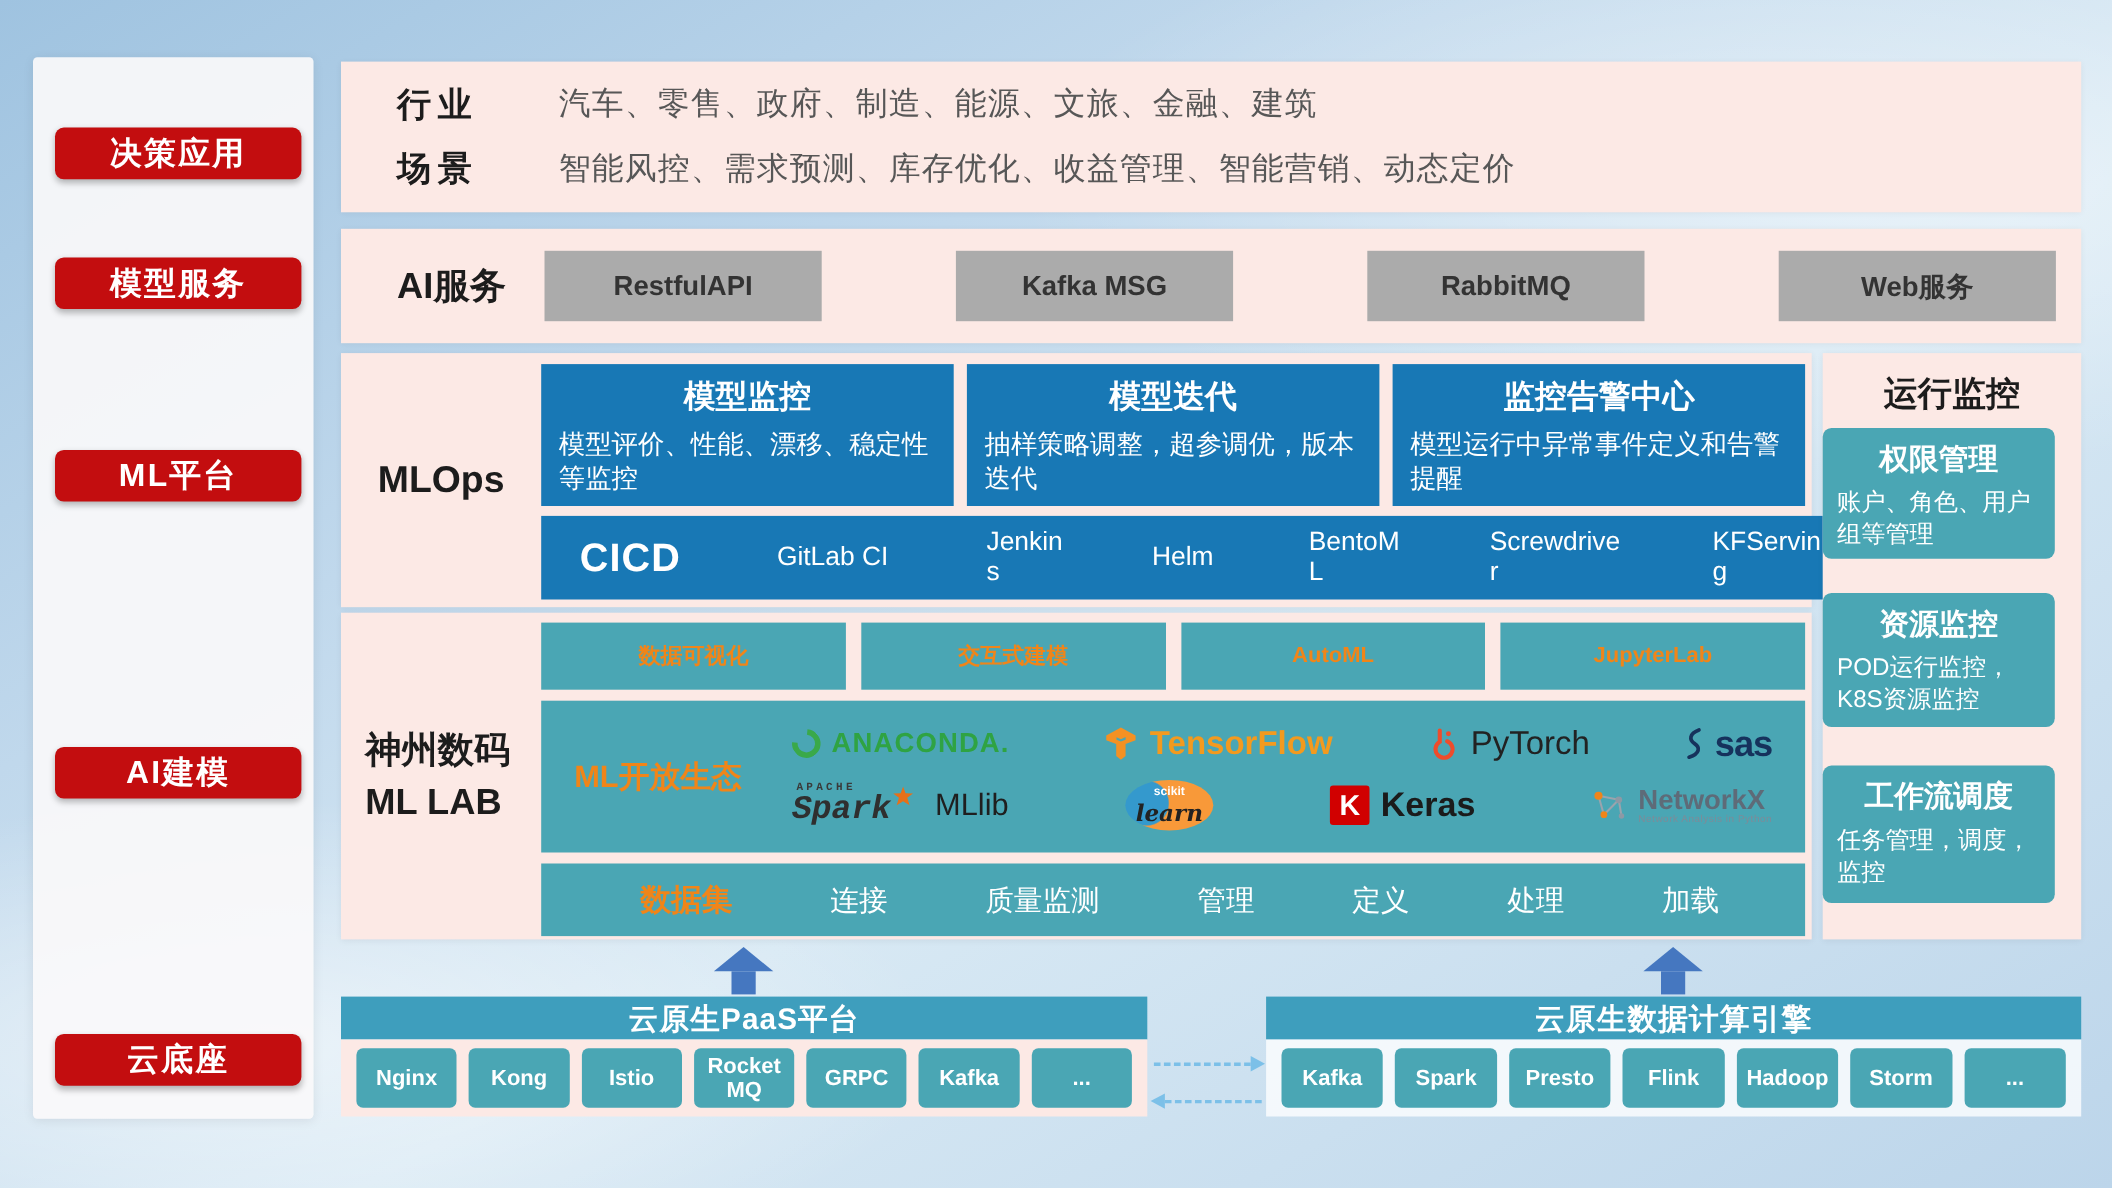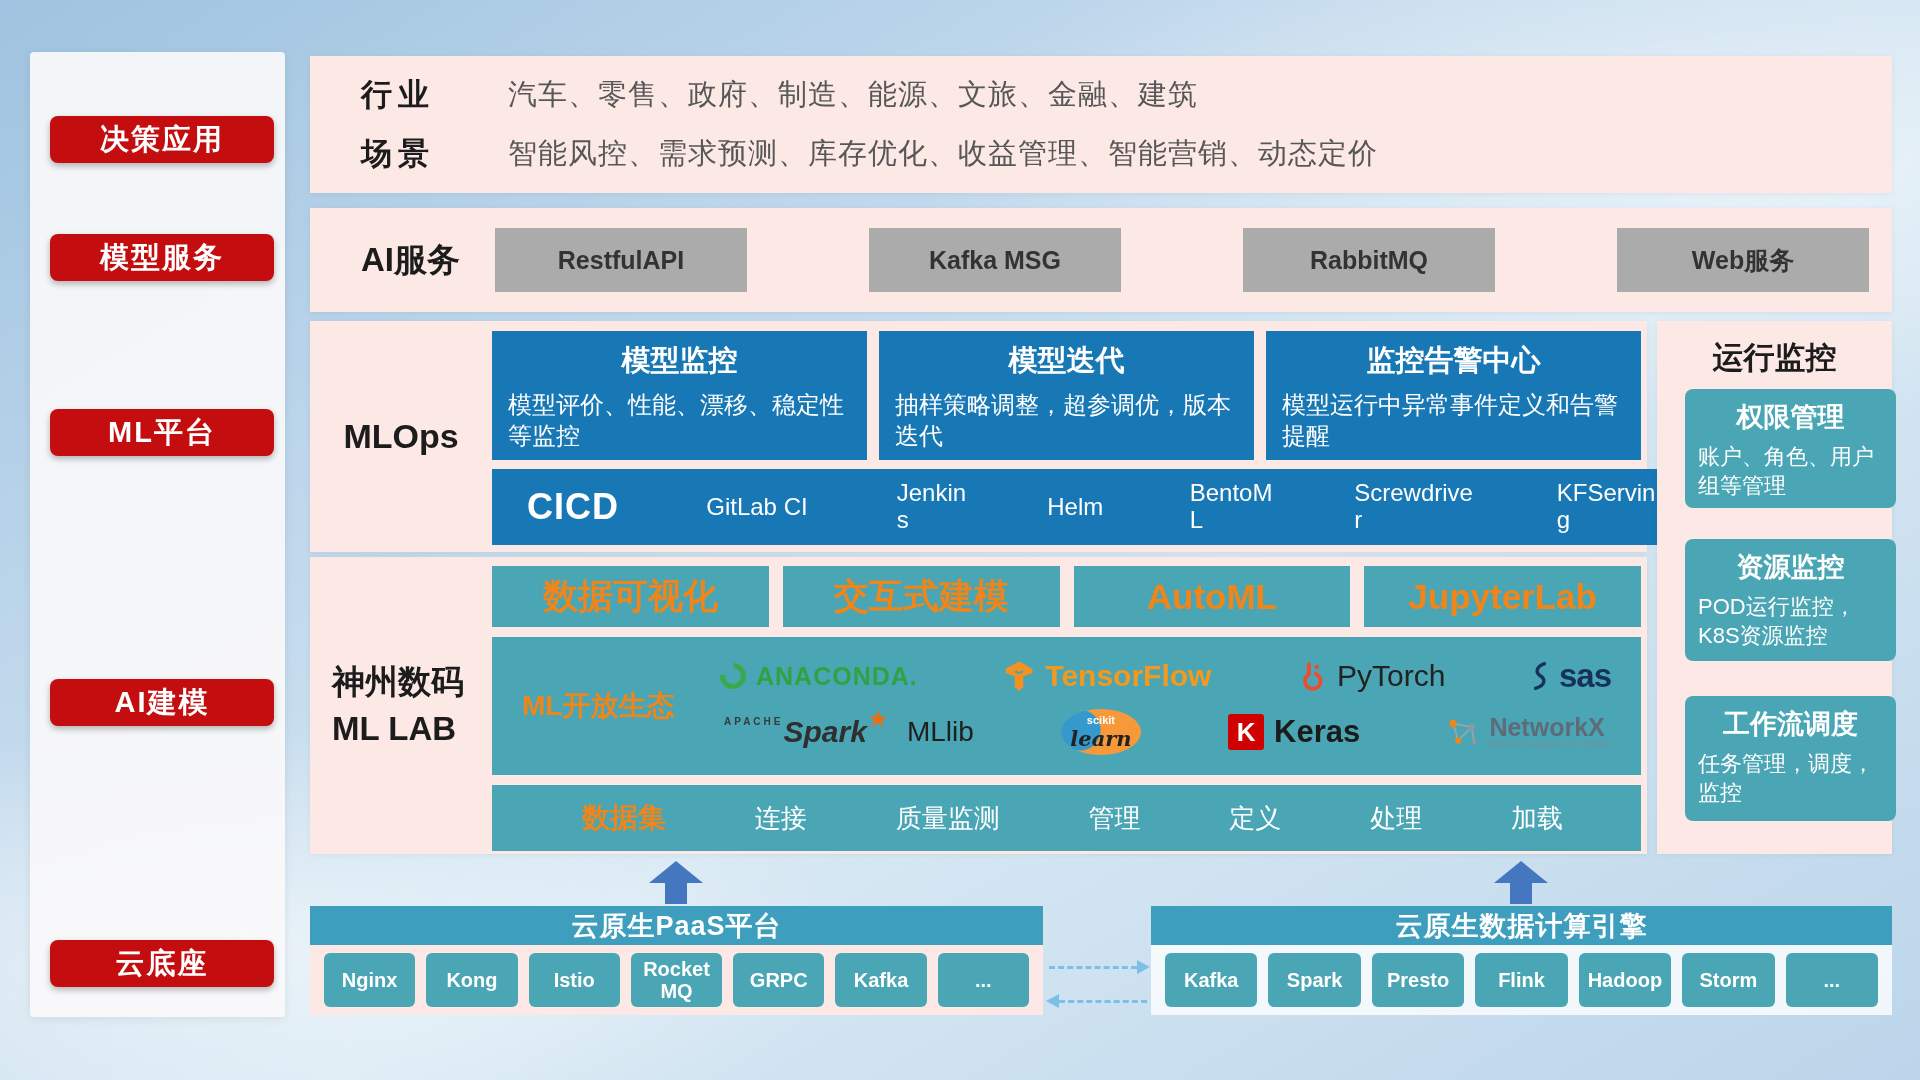--- a/index.html
+++ b/index.html
@@ -57,35 +57,35 @@
   .cicd-tool:nth-child(4){width:86px}
   .cicd-tool:nth-child(5){width:124px}
   .cicd-tool:nth-child(6){width:100px}
 
   
   .mllab { left:310px; top:557px; width:1337px; height:297px; }
   .mllab-label { position:absolute; left:0; top:0; bottom:0; width:182px;
     display:flex; flex-direction:column; justify-content:center; padding-left:22px;
     font-size:33px; font-weight:bold; color:#1c1c1c; line-height:1.4; }
   .mllab-tools { position:absolute; left:182px; top:9px; width:1149px; height:61px; display:flex; gap:14px; }
-  .teal-tool { flex:1; background:#4aa6b4; color:#f08519; font-weight:800; font-size:35px;
+  .teal-tool { flex:1; background:#4aa6b4; color:#f08519; font-weight:800; font-size:20px;
     display:flex; align-items:center; justify-content:center; }
   .eco-box { position:absolute; left:182px; top:80px; width:1149px; height:138px; background:#4aa6b4; display:flex; }
   .eco-label { align-self:center; flex:none; margin-left:30px; width:172px;
     font-size:28px; font-weight:800; color:#f08519; }
   .logo-grid { flex:1; display:flex; flex-direction:column; justify-content:space-evenly; padding:6px 4px 6px 0; }
   .logo-row { display:flex; align-items:center; justify-content:space-between; padding:0 26px; }
   .logo { display:flex; align-items:center; gap:10px; }
   .ana-ring { width:26px; height:26px; border:5px solid #3aa94a; border-top-color:transparent;
     border-radius:50%; transform:rotate(-40deg); }
   .ana-text { font-size:25px; font-weight:800; color:#2fa343; letter-spacing:1px; }
   .tf-text { font-size:30px; font-weight:600; color:#f39a1e; }
   .pt-text { font-size:30px; font-weight:500; color:#222; }
   .sas-text { font-size:33px; font-weight:800; color:#16325c; letter-spacing:-1px; }
-  .spark-stack { display:flex; line-height:1; }
+  .spark-stack { display:flex; flex-direction:column; line-height:1;font-family:Liberation Mono, monospace; }
   .spark-apache { font-size:10px; letter-spacing:3px; color:#3a3a3a; font-weight:600; margin-left:4px; }
   .spark-word { font-size:30px; font-weight:800; font-style:italic; color:#2f2f2f; display:flex; align-items:flex-start; gap:2px; }
   .spark-star { margin-top:-7px; }
   .mllib-text { font-size:28px; color:#1f1f1f; margin-left:10px; font-weight:500; }
   .sk-blob { position:relative; display:block; width:80px; height:46px; border-radius:50%; overflow:hidden;
     background:radial-gradient(circle at 24% 46%, #3499cd 0 30%, #f89939 32%); }
   .sk-top { position:absolute; top:5px; left:50%; transform:translateX(-50%); font-size:11px; color:#fff; font-weight:600; }
   .sk-word { position:absolute; bottom:4px; left:50%; transform:translateX(-50%);
     font-size:21px; font-weight:700; font-style:italic; color:#222; font-family:"DejaVu Serif",serif; }
   .keras-k { width:36px; height:36px; background:#d10000; color:#fff; border-radius:3px;
@@ -95,21 +95,21 @@
   .nx-text { font-size:25px; font-weight:700; color:#5e6b78; }
   .nx-sub { font-size:9px; color:#7e8b98; letter-spacing:0.5px; }
   .dataset-bar { position:absolute; left:182px; top:228px; width:1149px; height:66px; background:#4aa6b4;
     display:flex; align-items:center; justify-content:space-between; padding:0 78px 0 90px; }
   .ds-label { color:#f08519; font-weight:800; font-size:28px; }
   .ds-item { color:#fff; font-size:26px; }
 
   
   .monitor { left:1657px; top:321px; width:235px; height:533px; }
   .mon-title { text-align:center; margin-top:16px; font-size:31px; font-weight:bold; color:#1c1c1c; }
-  .mon-card { position:absolute; left:28px; width:211px; background:#4aa6b4; border-radius:8px;
+  .mon-card { position:absolute; left:0; width:211px; background:#4aa6b4; border-radius:8px;
     color:#fff; padding:10px 13px; }
   .mc0{top:68px; height:119px} .mc1{top:218px; height:122px} .mc2{top:375px; height:125px}
   .mon-card-title { text-align:center; font-size:27px; font-weight:bold; margin-bottom:8px; }
   .mon-card-desc { font-size:22px; line-height:1.3; }
 
   
   .up-arrow { position:absolute; width:54px; top:861px; }
   .ua-tri { width:0; height:0; border-left:27px solid transparent; border-right:27px solid transparent;
     border-bottom:22px solid #4577c0; }
   .ua-stem { width:22px; height:21px; background:#4577c0; margin:0 auto; }

